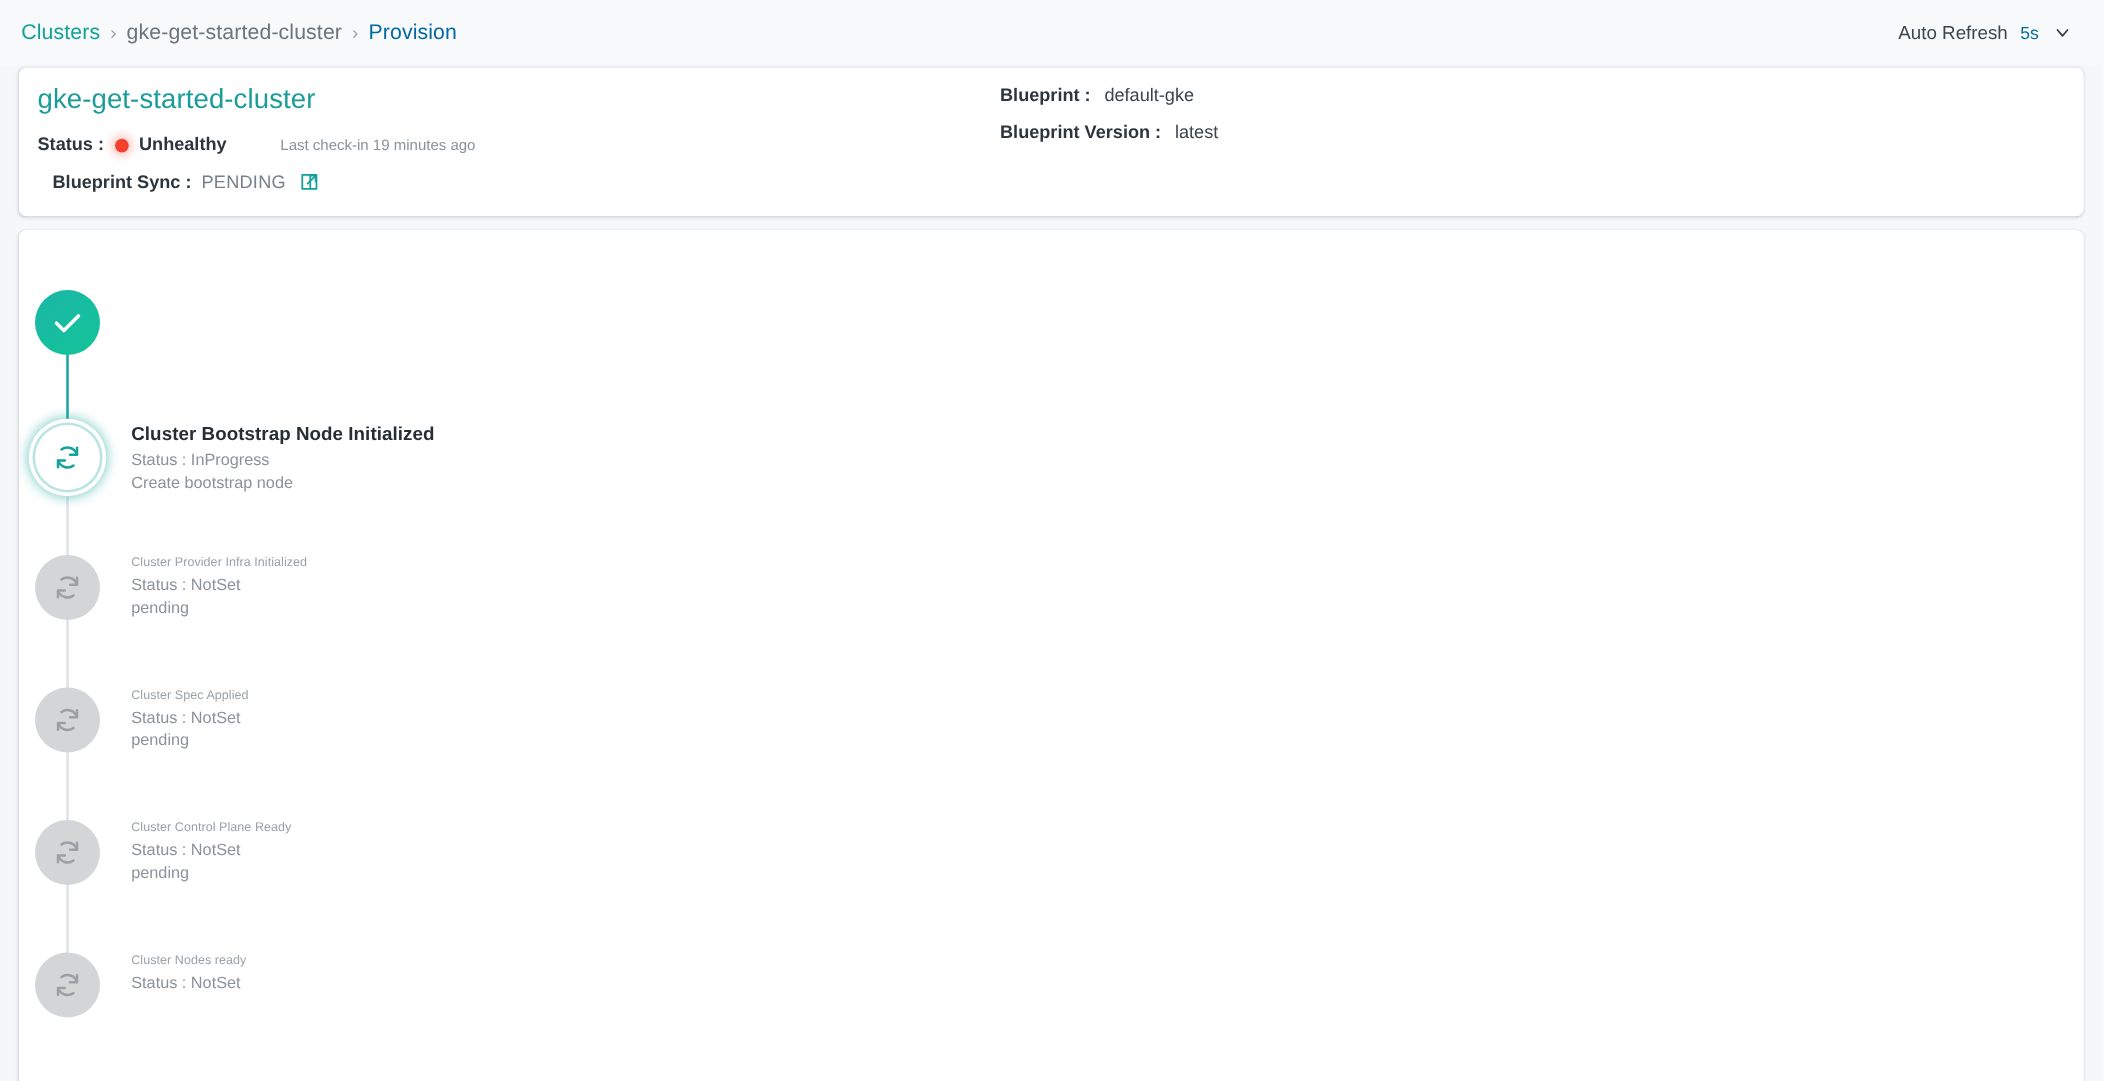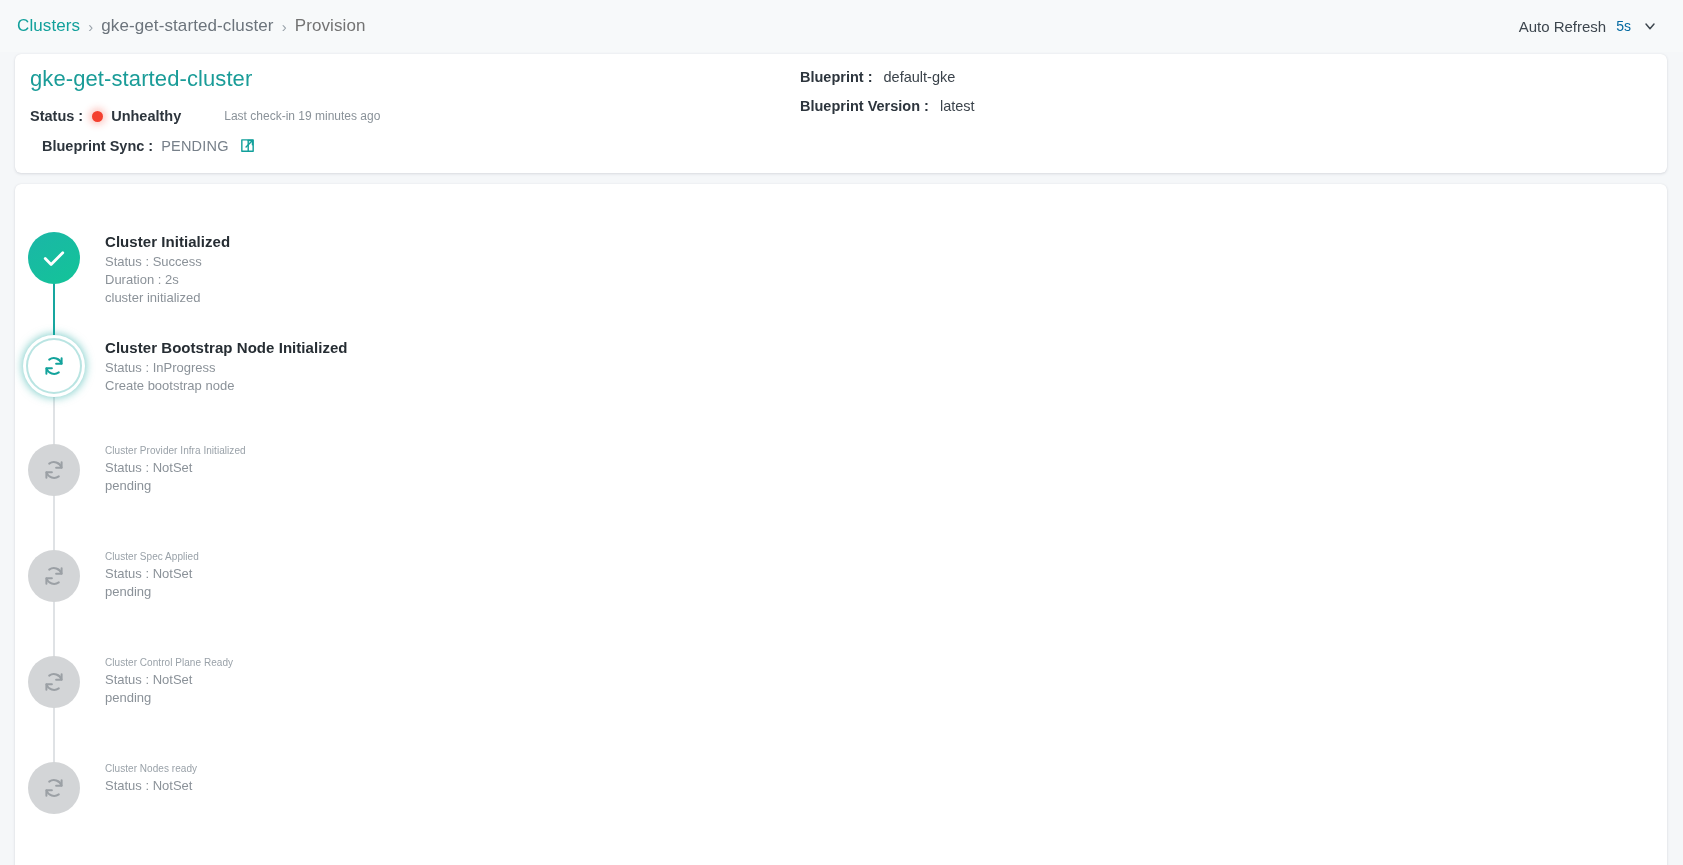--- a/index.html
+++ b/index.html
@@ -38,21 +38,21 @@
   }
   .crumb-sep {
     color: #9aa3ab;
     margin: 0 8px;
     font-size: 15px;
   }
   .crumb-mid {
     color: #6c747c;
   }
   .crumb-current {
-    color: #737373;
+    color: #0369a1;
   }
 
   .autorefresh {
     display: flex;
     align-items: center;
     gap: 10px;
     padding-right: 6px;
   }
   .ar-label {
     font-size: 15px;
@@ -308,26 +308,20 @@
   <div class="timeline" id="timeline">
       <div class="step">
         <div class="node-col">
           <div class="connector teal"></div>
           <div class="node success">
             <svg width="28" height="28" viewBox="0 0 24 24" fill="none" stroke="#ffffff" stroke-width="2.4" stroke-linecap="round" stroke-linejoin="round">
               <polyline points="4.5 12.5 9.5 17.5 19.5 7.5"></polyline>
             </svg>
           </div>
         </div>
-        <div class="text-col">
-          <div class="step-title">Cluster Initialized</div>
-          <div class="step-line">Status : Success</div>
-          <div class="step-line">Duration : 2s</div>
-          <div class="step-line">cluster initialized</div>
-        </div>
       </div>
       <div class="step">
         <div class="node-col">
           <div class="connector"></div>
           <div class="node inprogress">
             <svg width="24" height="24" viewBox="0 0 24 24" fill="none" stroke="#13a39c" stroke-width="2" stroke-linecap="round" stroke-linejoin="round">
               <path d="M19.5 9.5 A8 8 0 0 0 7.2 5.6"></path>
               <polyline points="19.6 4.2 19.6 9.7 14.1 9.7"></polyline>
               <path d="M4.5 14.5 A8 8 0 0 0 16.8 18.4"></path>
               <polyline points="4.4 19.8 4.4 14.3 9.9 14.3"></polyline>

